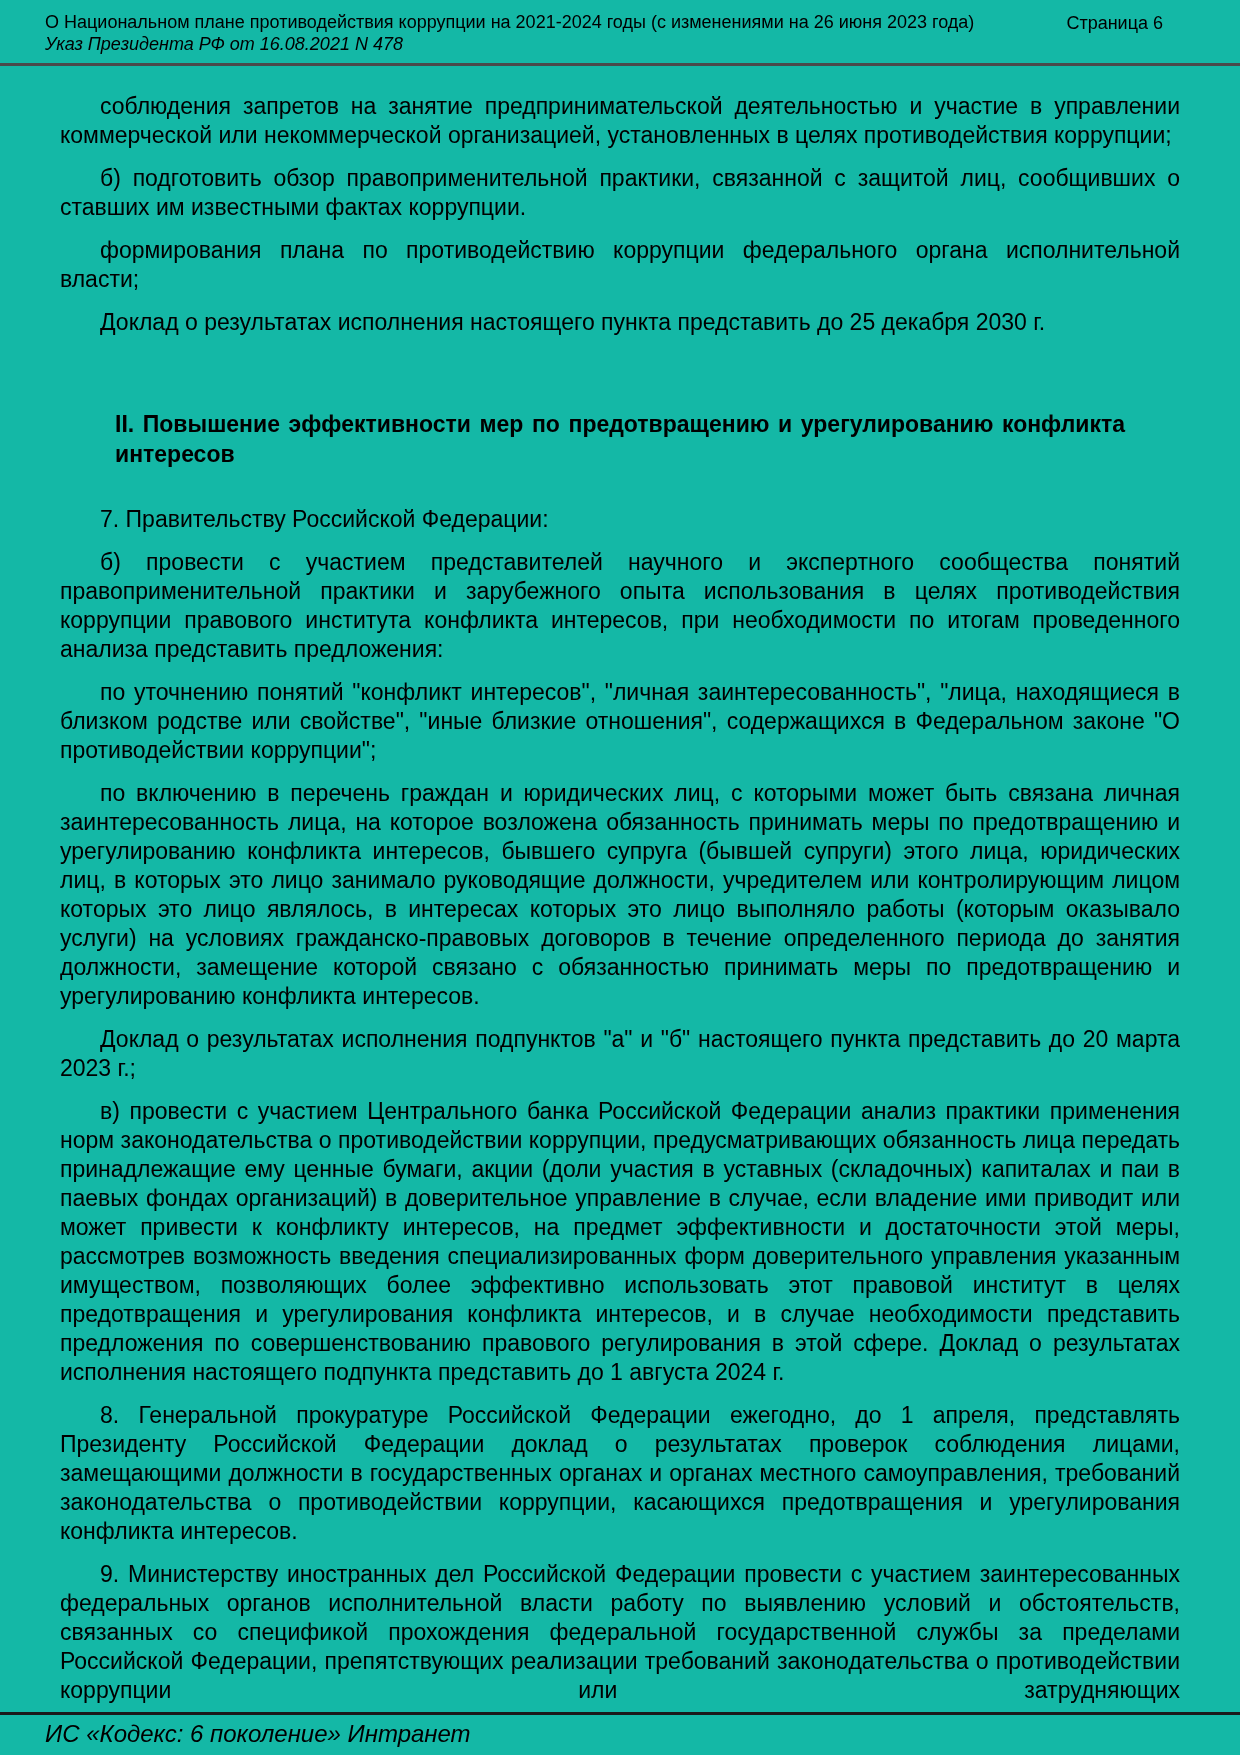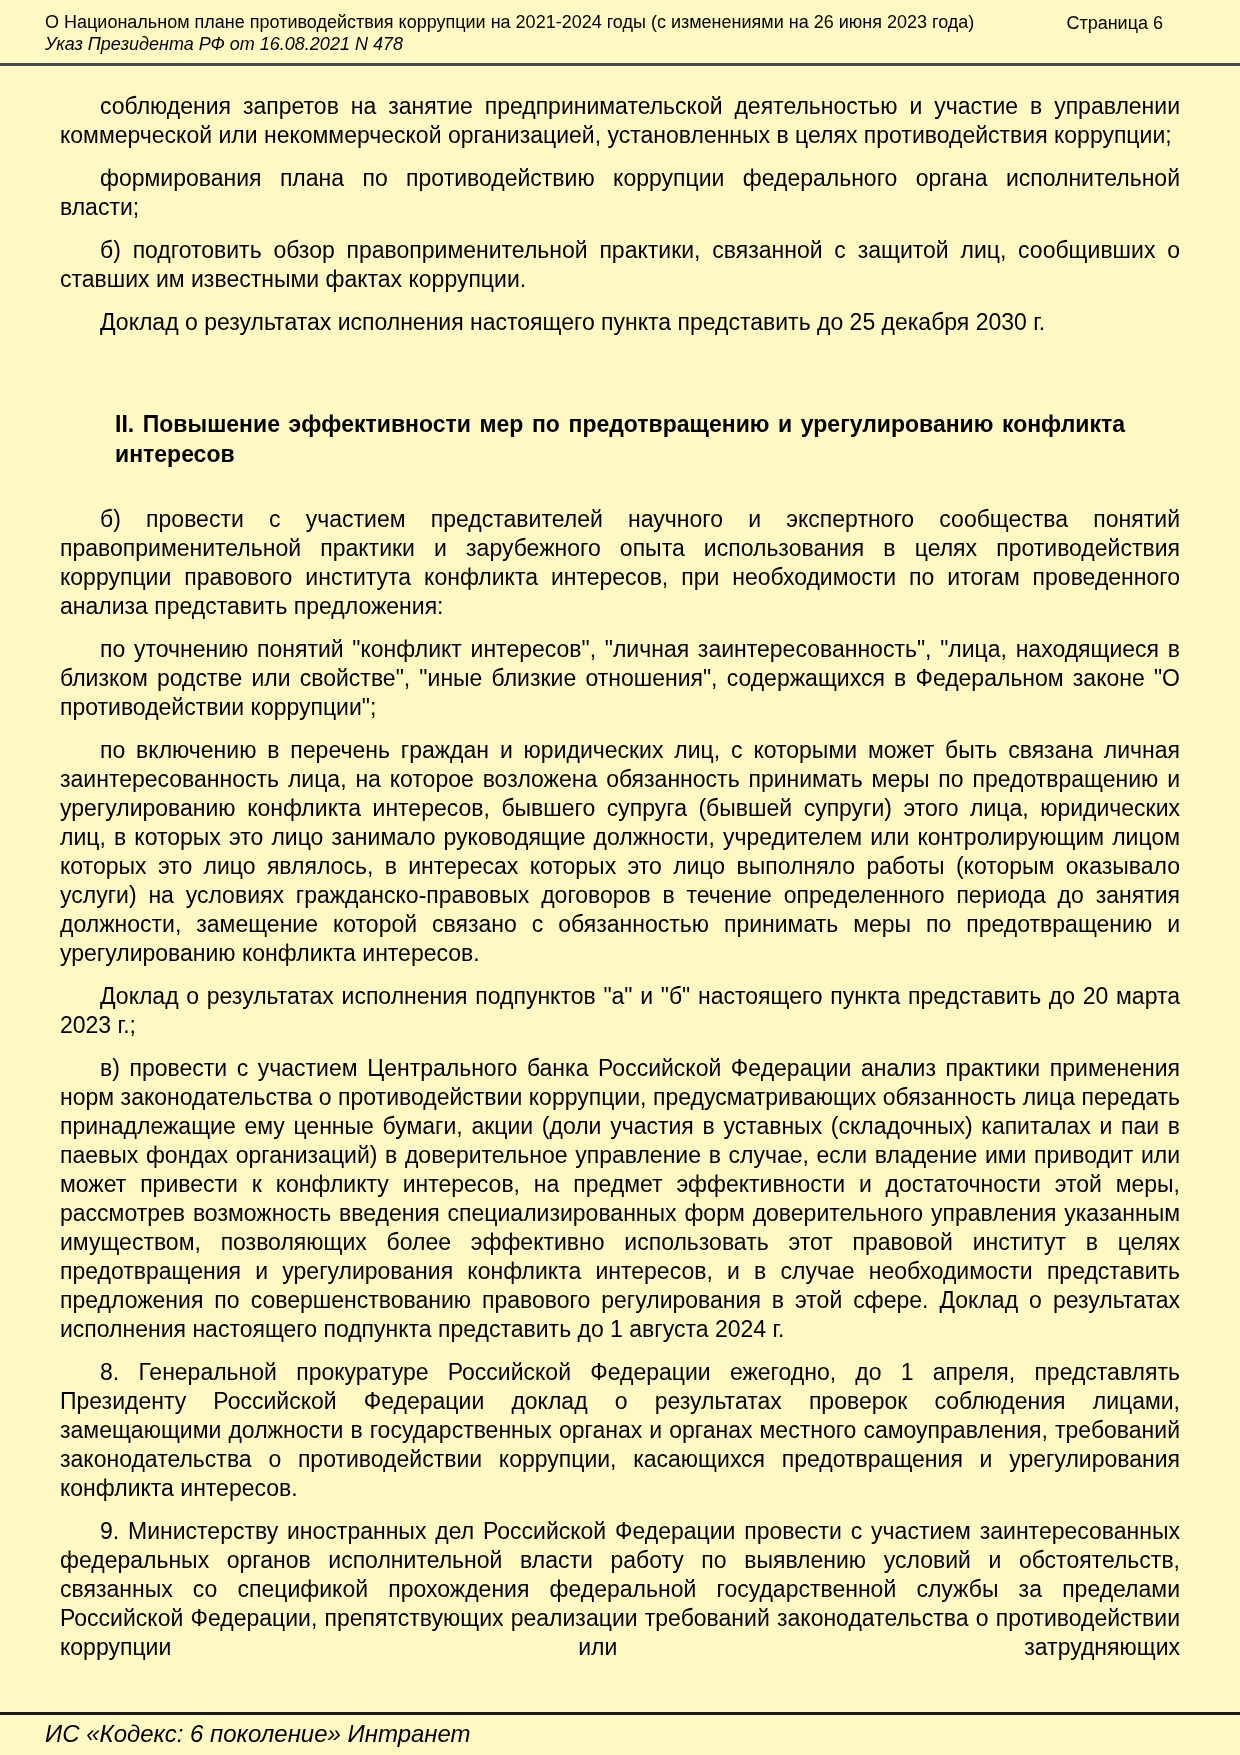--- a/index.html
+++ b/index.html
@@ -1,21 +1,21 @@
 <!DOCTYPE html>
 <html lang="ru"><head>
 <meta charset="utf-8">
 <style>
   * { box-sizing: border-box; }
   html, body { margin: 0; padding: 0; background: #ffffff; }
   .page {
     position: relative;
     width: 1240px;
     height: 1755px;
-    background: #fef9c3;
+    background: #14b8a6;
     color: #000000;
     font-family: "Liberation Sans", sans-serif;
     overflow: hidden;
   }
   .hdr {
     position: absolute;
     top: 11px;
     left: 45px;
     right: 77px;
     display: flex;
@@ -86,26 +86,27 @@
       <div class="hdr-title">О Национальном плане противодействия коррупции на 2021-2024 годы (с изменениями на 26 июня 2023 года)</div>
       <div class="hdr-sub">Указ Президента РФ от 16.08.2021 N 478</div>
     </div>
     <div class="hdr-page">Страница 6</div>
   </div>
 
   <div class="hdr-rule"></div>
 
   <div class="content">
     <p>соблюдения запретов на занятие предпринимательской деятельностью и участие в управлении коммерческой или некоммерческой организацией, установленных в целях противодействия коррупции;</p>
+    <p>б) подготовить обзор правоприменительной практики, связанной с защитой лиц, сообщивших о ставших им известными фактах коррупции.</p>
     <p>формирования плана по противодействию коррупции федерального органа исполнительной власти;</p>
-    <p>б) подготовить обзор правоприменительной практики, связанной с защитой лиц, сообщивших о ставших им известными фактах коррупции.</p>
     <p>Доклад о результатах исполнения настоящего пункта представить до 25 декабря 2030 г.</p>
 
     <h2 class="section-heading">II. Повышение эффективности мер по предотвращению и урегулированию конфликта интересов</h2>
 
+    <p>7. Правительству Российской Федерации:</p>
     <p>б) провести с участием представителей научного и экспертного сообщества понятий правоприменительной практики и зарубежного опыта использования в целях противодействия коррупции правового института конфликта интересов, при необходимости по итогам проведенного анализа представить предложения:</p>
     <p>по уточнению понятий "конфликт интересов", "личная заинтересованность", "лица, находящиеся в близком родстве или свойстве", "иные близкие отношения", содержащихся в Федеральном законе "О противодействии коррупции";</p>
     <p>по включению в перечень граждан и юридических лиц, с которыми может быть связана личная заинтересованность лица, на которое возложена обязанность принимать меры по предотвращению и урегулированию конфликта интересов, бывшего супруга (бывшей супруги) этого лица, юридических лиц, в которых это лицо занимало руководящие должности, учредителем или контролирующим лицом которых это лицо являлось, в интересах которых это лицо выполняло работы (которым оказывало услуги) на условиях гражданско-правовых договоров в течение определенного периода до занятия должности, замещение которой связано с обязанностью принимать меры по предотвращению и урегулированию конфликта интересов.</p>
     <p>Доклад о результатах исполнения подпунктов "а" и "б" настоящего пункта представить до 20 марта 2023 г.;</p>
     <p>в) провести с участием Центрального банка Российской Федерации анализ практики применения норм законодательства о противодействии коррупции, предусматривающих обязанность лица передать принадлежащие ему ценные бумаги, акции (доли участия в уставных (складочных) капиталах и паи в паевых фондах организаций) в доверительное управление в случае, если владение ими приводит или может привести к конфликту интересов, на предмет эффективности и достаточности этой меры, рассмотрев возможность введения специализированных форм доверительного управления указанным имуществом, позволяющих более эффективно использовать этот правовой институт в целях предотвращения и урегулирования конфликта интересов, и в случае необходимости представить предложения по совершенствованию правового регулирования в этой сфере. Доклад о результатах исполнения настоящего подпункта представить до 1 августа 2024 г.</p>
     <p>8. Генеральной прокуратуре Российской Федерации ежегодно, до 1 апреля, представлять Президенту Российской Федерации доклад о результатах проверок соблюдения лицами, замещающими должности в государственных органах и органах местного самоуправления, требований законодательства о противодействии коррупции, касающихся предотвращения и урегулирования конфликта интересов.</p>
     <p class="clipped">9. Министерству иностранных дел Российской Федерации провести с участием заинтересованных федеральных органов исполнительной власти работу по выявлению условий и обстоятельств, связанных со спецификой прохождения федеральной государственной службы за пределами Российской Федерации, препятствующих реализации требований законодательства о противодействии коррупции или затрудняющих</p>
   </div>
 
   <div class="ftr-rule"></div>

